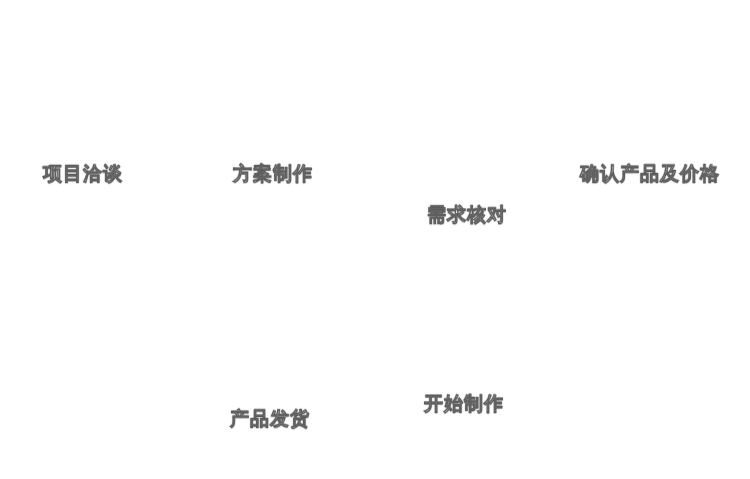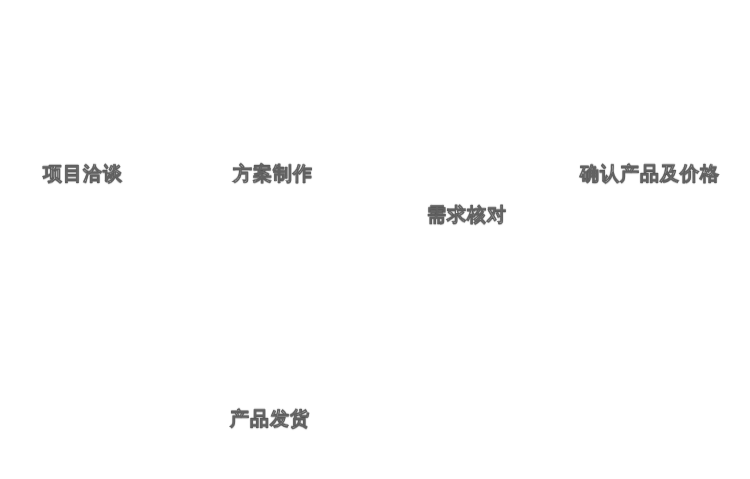--- a/index.html
+++ b/index.html
@@ -41,13 +41,14 @@
 </style>
 </head>
 <body>
 
 <div class="canvas">
   <div class="step s1">项目洽谈</div>
   <div class="step s2">方案制作</div>
   <div class="step s3">需求核对</div>
   <div class="step s4">确认产品及价格</div>
   <div class="step s5">产品发货</div>
+  <div class="step s6">开始制作</div>
 </div>
 
 </body></html>

